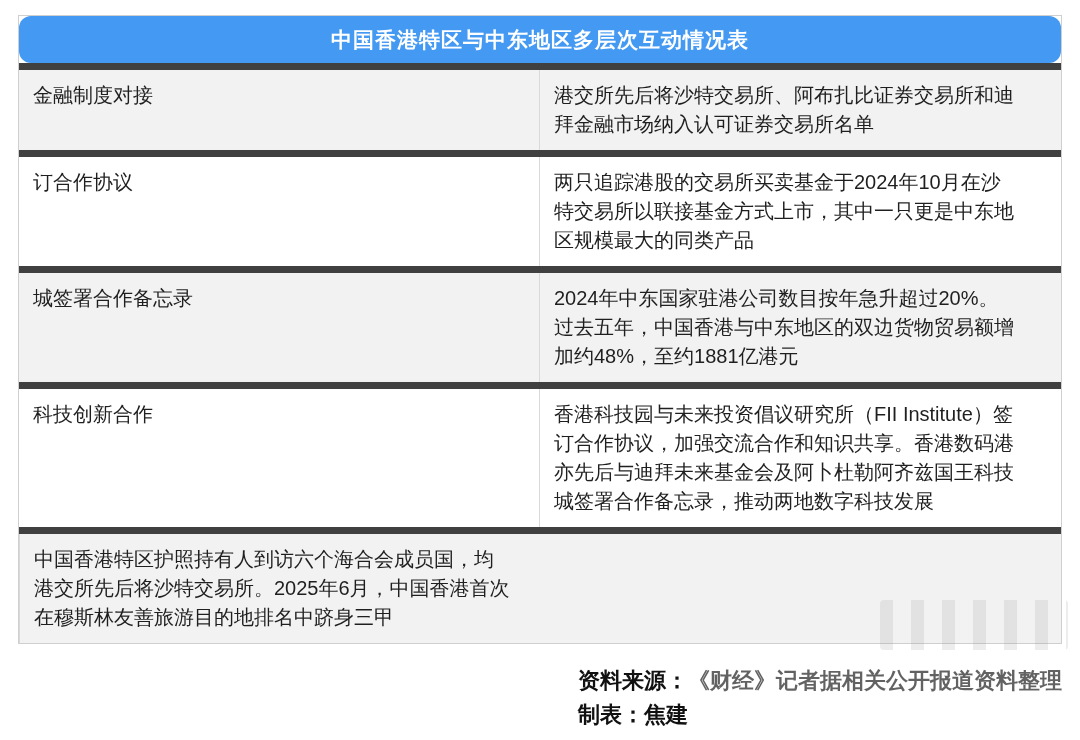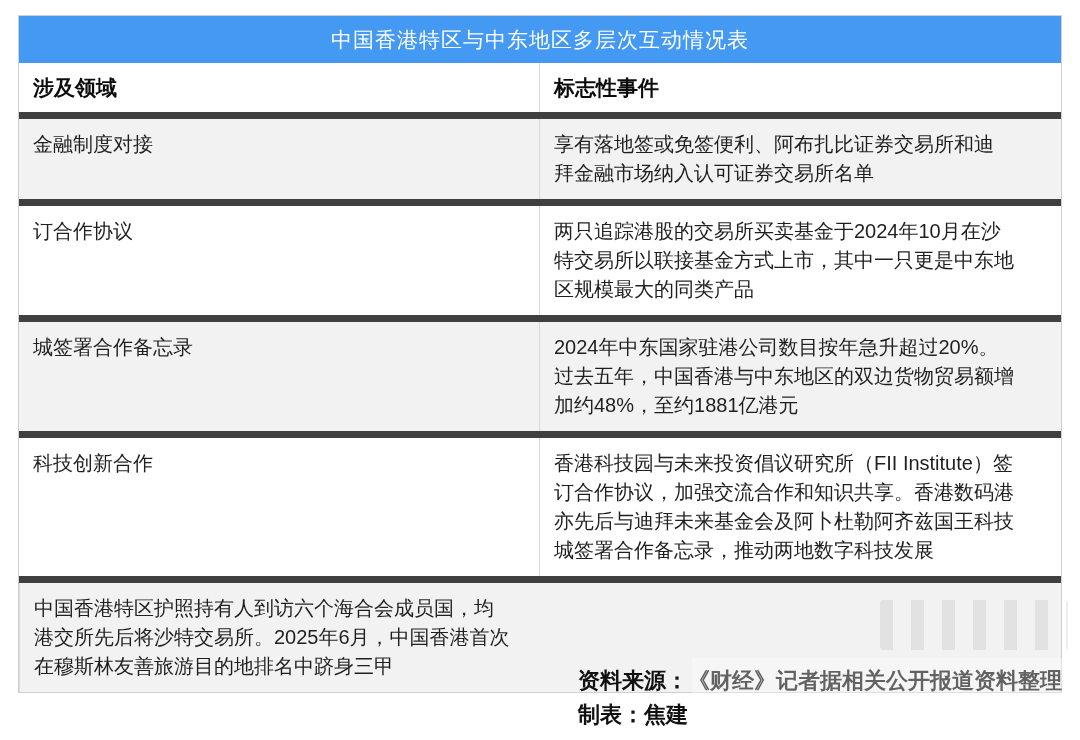--- a/index.html
+++ b/index.html
@@ -9,22 +9,22 @@
     color:#1c1c1c;
   }
   .page{position:relative;width:1080px;height:740px;overflow:hidden;background:#fff;}
 
   .table{
     position:absolute;left:18px;top:15px;width:1044px;
     border:1px solid #cfcfcf;box-sizing:border-box;background:#fff;
   }
   .title-bar{
     height:47px;background:#4499F2;color:#ffffff;
-    font-weight:normal;font-size:21px;letter-spacing:1px;
-    display:flex;align-items:center;justify-content:center;
+    font-weight:bold;font-size:21px;letter-spacing:1px;
+    display:flex;align-items:center;justify-content:center;border-radius:12px;
   }
   .row{display:flex;border-top:7px solid #404040;background:#ffffff;}
   .row.head{border-top:none;}
   .row.alt{background:#F2F2F2;}
   .cell{box-sizing:border-box;padding:11px 14px;font-size:20px;line-height:29px;color:#1f1f1f;}
   .c1{width:520px;flex:none;}
   .c2{flex:1;border-left:1px solid #d9d9d9;white-space:pre-line;}
   .row.head .cell{padding:10px 14px;font-weight:bold;font-size:21px;color:#0c0c0c;}
 
   .footer{
@@ -48,28 +48,24 @@
 <body>
 
 <div class="page">
 
   <div class="table">
 
     <div class="title-bar">
       <span>中国香港特区与中东地区多层次互动情况表</span>
     </div>
 
-    <div class="row head">
-      <div class="cell c1">涉及领域</div>
-      <div class="cell c2">标志性事件</div>
-    </div>
 
     <div class="row alt">
       <div class="cell c1">金融制度对接</div>
-      <div class="cell c2">享有落地签或免签便利、阿布扎比证券交易所和迪
+      <div class="cell c2">港交所先后将沙特交易所、阿布扎比证券交易所和迪
 拜金融市场纳入认可证券交易所名单</div>
     </div>
 
     <div class="row">
       <div class="cell c1">订合作协议</div>
       <div class="cell c2">两只追踪港股的交易所买卖基金于2024年10月在沙
 特交易所以联接基金方式上市，其中一只更是中东地
 区规模最大的同类产品</div>
     </div>
 

